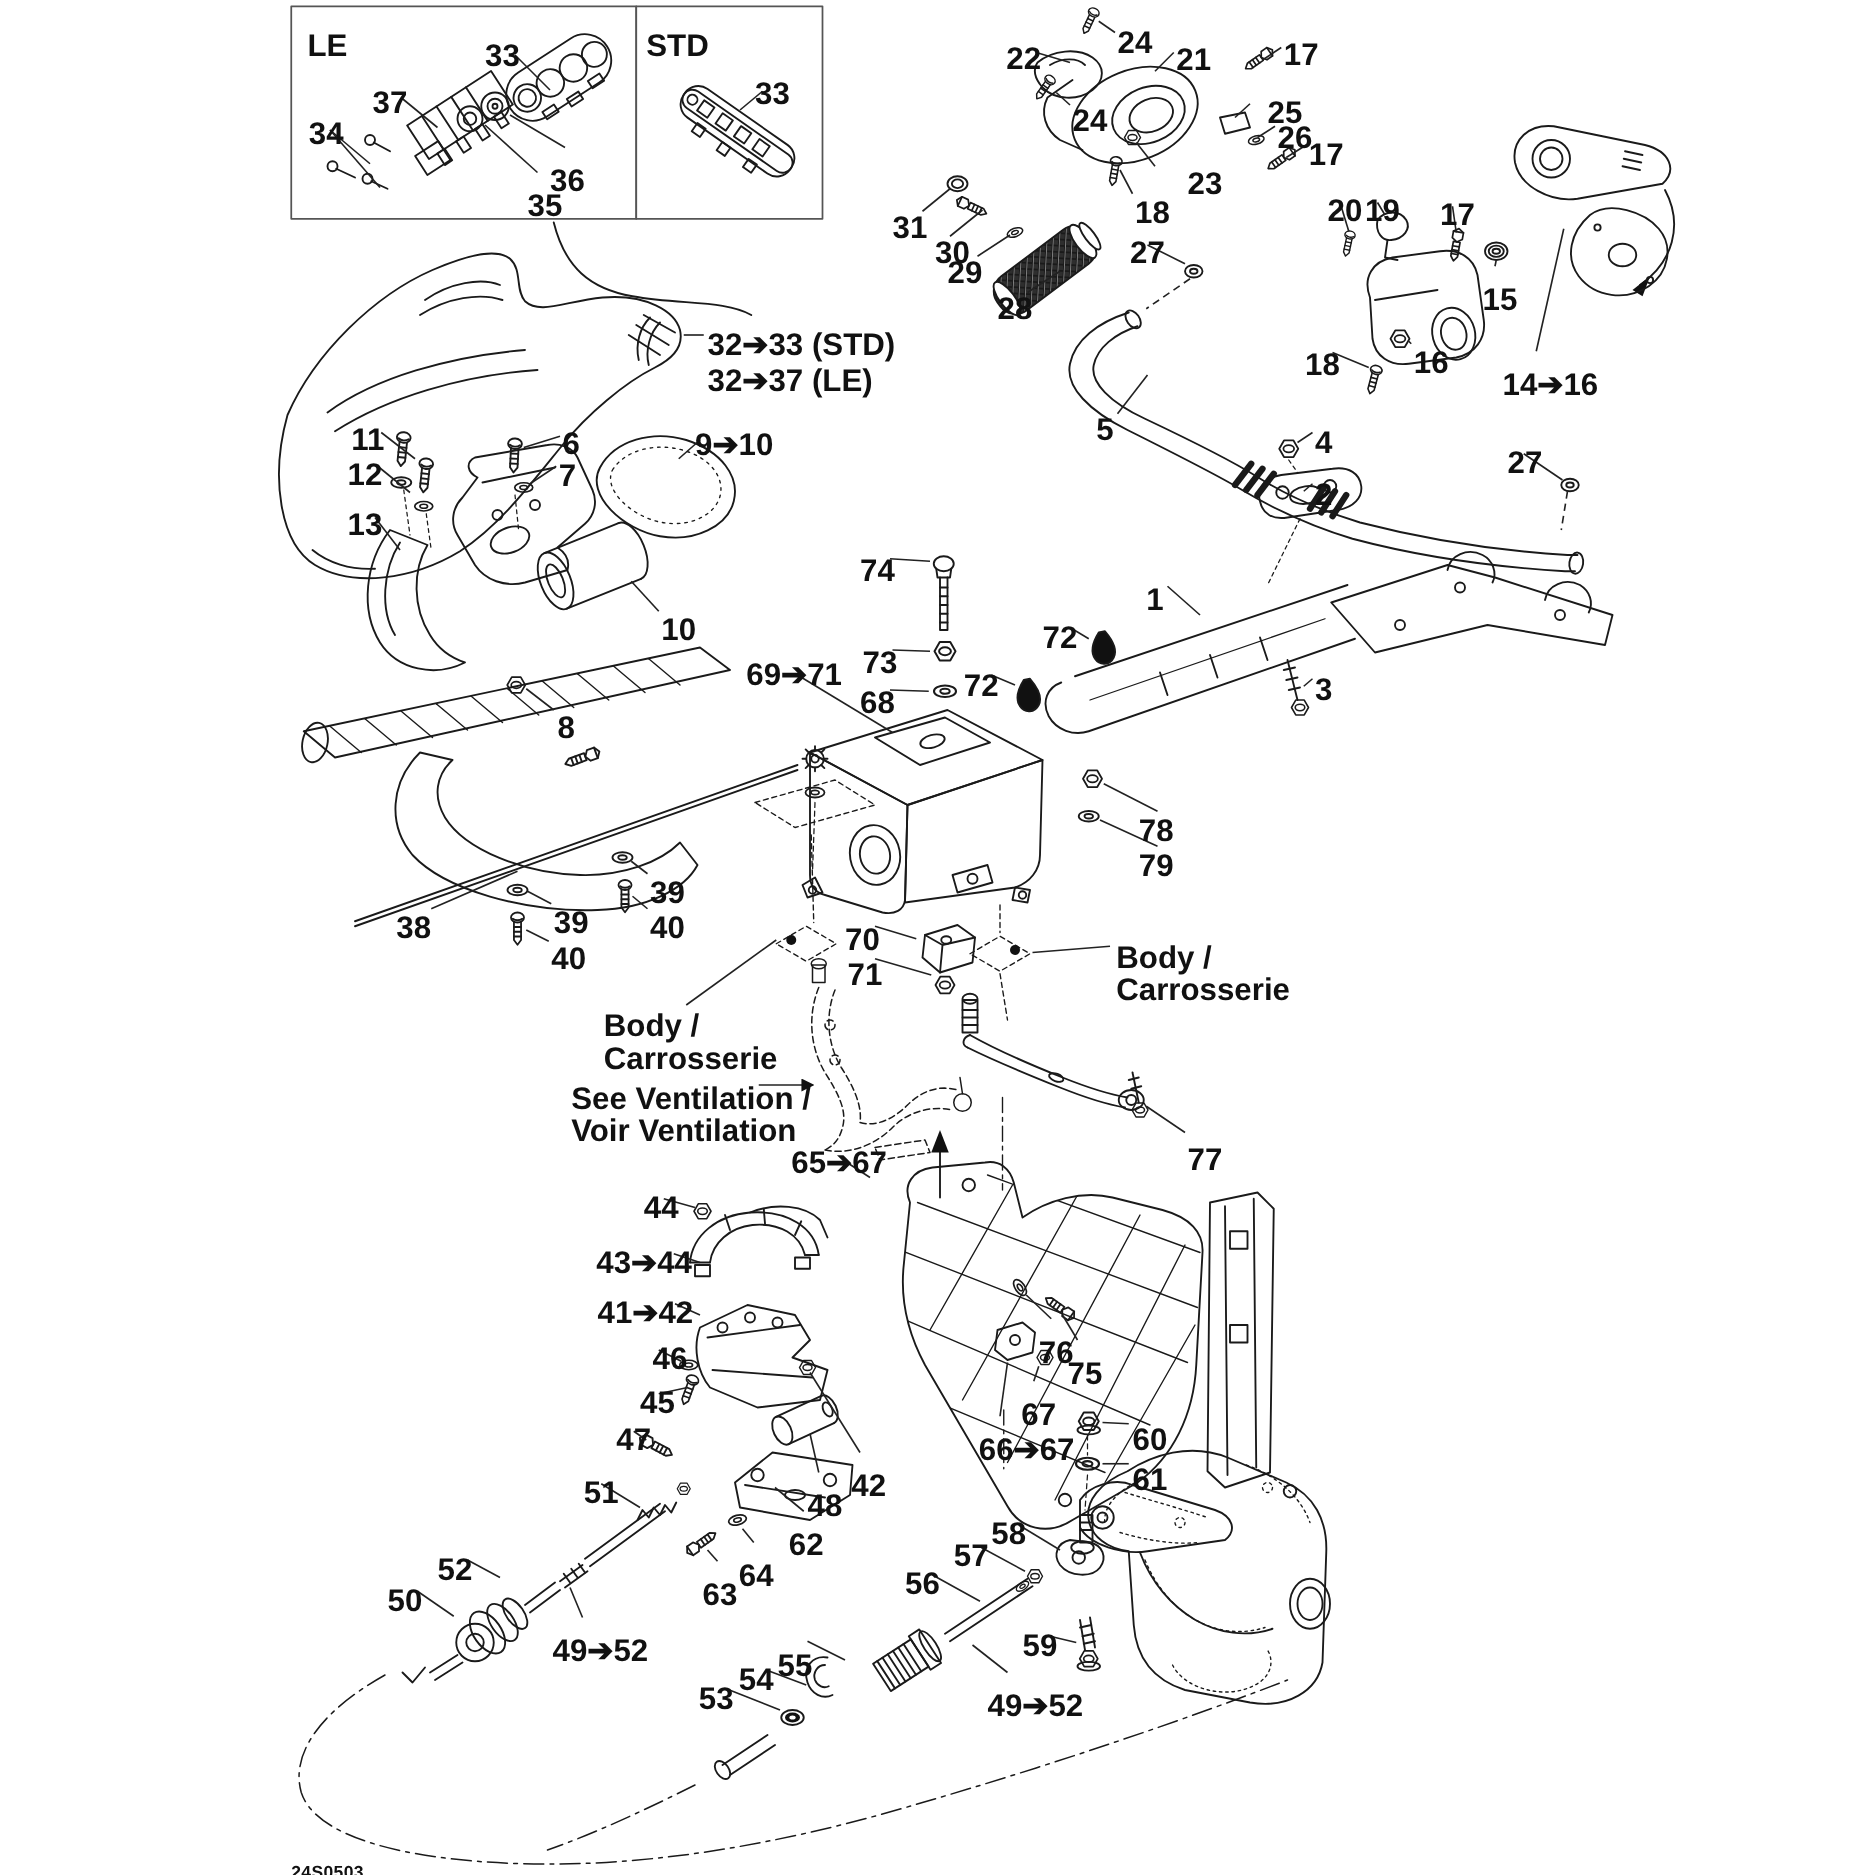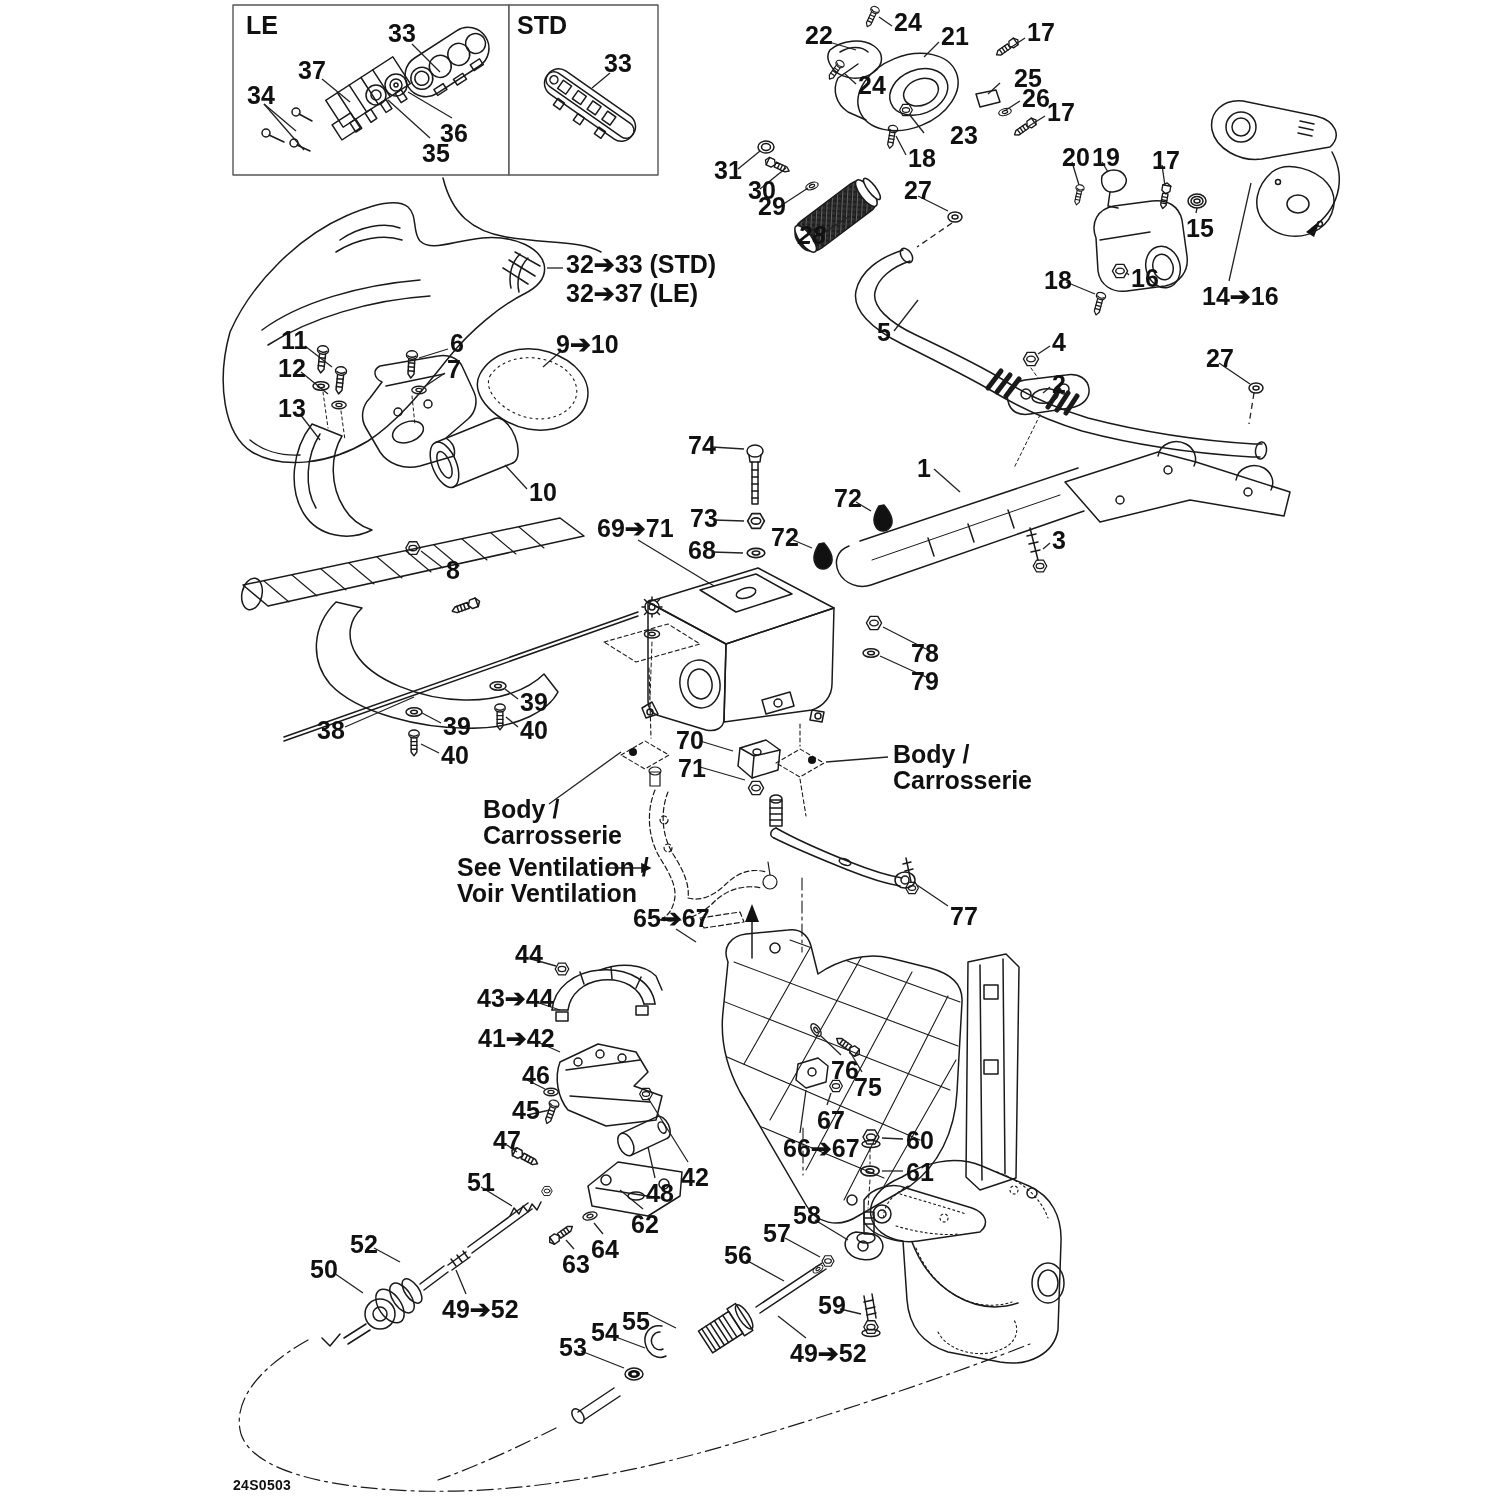--- a/index.html
+++ b/index.html
@@ -1,20 +1,20 @@
 <!DOCTYPE html>
 <html><head>
 <meta charset="utf-8">
 <style>
   html,body{margin:0;padding:0;background:#fff;}
   body{width:1500px;height:1500px;font-family:"Liberation Sans",sans-serif;}
   #stage{position:relative;width:1500px;height:1500px;background:#fff;overflow:hidden;}
   #art,#leaders{position:absolute;left:0;top:0;width:1500px;height:1500px;}
   #leaders{pointer-events:none;}
-  #callouts{position:absolute;left:0;top:0;width:1500px;height:1264px;pointer-events:none;}
+  #callouts{position:absolute;left:0;top:12px;width:1500px;height:1264px;pointer-events:none;}
   #callouts .co{position:absolute;font-weight:bold;font-size:25px;line-height:1.05;color:#111;
     white-space:pre-line;}
   #callouts .co.code{font-size:14px;font-weight:bold;letter-spacing:.3px;}
   .leader{fill:none;stroke:#222;stroke-width:1.3px;}
   .leader.dash{stroke-dasharray:6 4;}
 </style>
 </head>
 <body>
 
 <div id="stage">
@@ -711,21 +711,21 @@
       <div class="co" style="left: 1027px; top: 19px;">17</div>
       <div class="co" style="left: 858px; top: 72px;">24</div>
       <div class="co" style="left: 1002px; top: 65px; margin-left: 12px;">25</div>
       <div class="co" style="left: 1022px; top: 85px;">26</div>
       <div class="co" style="left: 1047px; top: 99px;">17</div>
       <div class="co" style="left: 926px; top: 122px; margin-left: 24px;">23</div>
       <div class="co" style="left: 908px; top: 145px;">18</div>
       <div class="co" style="left: 714px; top: 157px;">31</div>
       <div class="co" style="left: 736px; top: 177px; margin-left: 12px;">30</div>
       <div class="co" style="left: 758px; top: 193px;">29</div>
-      <div class="co" style="left: 798px; top: 222px; font-style: italic;">28</div>
+      <div class="co" style="left: 798px; top: 222px;">28</div>
       <div class="co" style="left: 904px; top: 177px;">27</div>
       <div class="co" style="left: 1062px; top: 144px;">20</div>
       <div class="co" style="left: 1092px; top: 144px;">19</div>
       <div class="co" style="left: 1152px; top: 147px;">17</div>
       <div class="co" style="left: 1186px; top: 215px;">15</div>
       <div class="co" style="left: 1131px; top: 265px;">16</div>
       <div class="co" style="left: 1044px; top: 267px;">18</div>
       <div class="co" style="left: 1202px; top: 283px;">14➔16</div>
       <div class="co" style="left: 877px; top: 319px;">5</div>
       <div class="co" style="left: 1052px; top: 329px;">4</div>

